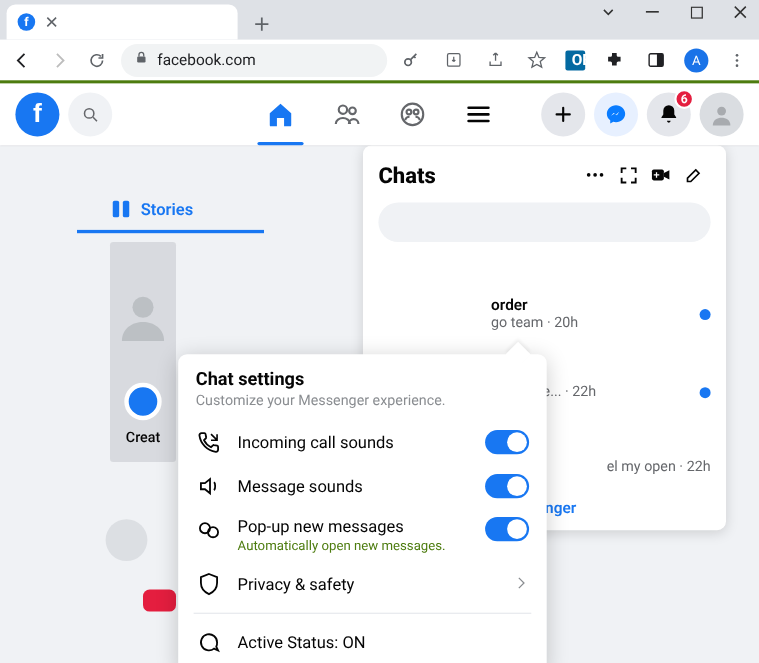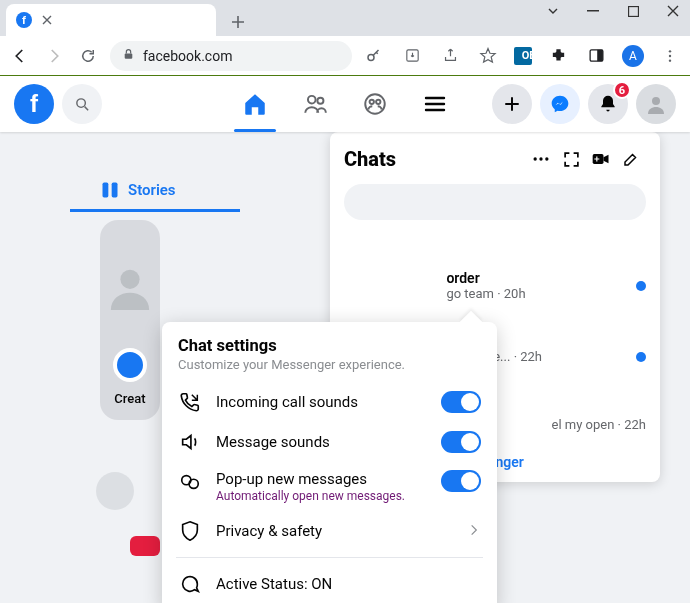--- a/index.html
+++ b/index.html
@@ -8,47 +8,47 @@
 
   
   .tab-strip { height: 36px; background: #dee1e6; display: flex; align-items: flex-end; padding-left: 6px; position:relative; }
   .tab { background: #fff; height: 32px; border-radius: 8px 8px 0 0; display: flex; align-items: center; padding: 0 10px; min-width: 210px; gap: 8px; font-size: 12.5px; color: #202124; }
   .tab-favicon { width:16px; height:16px; background:#1877f2; border-radius:50%; display:flex; align-items:center; justify-content:center; color:#fff; font-weight:bold; font-size:11px; }
   .tab-title { flex:1; white-space:nowrap; overflow:hidden; text-overflow:ellipsis; }
   .tab-close { width:14px; height:14px; display:flex; align-items:center; justify-content:center; }
   .new-tab { width:28px; height:28px; display:flex; align-items:center; justify-content:center; margin-left:8px; color:#5f6368; }
 
   
-  .toolbar { height: 40px; background: #fff; border-bottom:1px solid #4d7c0f; display:flex; align-items:center; padding:0 8px; gap:10px; }
+  .toolbar { height: 40px; background: #fff; border-bottom:3px solid #4d7c0f; display:flex; align-items:center; padding:0 8px; gap:10px; }
   .tb-icon { width:24px; height:24px; display:flex; align-items:center; justify-content:center; color:#5f6368; }
   .tb-icon.disabled { color:#bdbdbd; }
   .omnibox { flex:1; background:#f1f3f4; border-radius:16px; height:30px; display:flex; align-items:center; padding:0 12px; gap:8px; color:#202124; font-size:14px; }
   .tb-right { display:flex; align-items:center; gap:14px; }
-  .ext-ob { width:18px; height:18px; background:#0369a1; color:#fff; font-size:11px; font-weight:bold; display:flex; align-items:center; justify-content:center; border-radius:2px;padding-left:12px; }
+  .ext-ob { width:18px; height:18px; background:#0369a1; color:#fff; font-size:14px; font-weight:bold; display:flex; align-items:center; justify-content:center; border-radius:2px;padding-left:12px; }
   .avatar-a { width:22px; height:22px; border-radius:50%; background:#1a73e8; color:#fff; font-size:12px; display:flex; align-items:center; justify-content:center; }
 
   
   .fb-nav { height:56px; background:#fff; box-shadow:0 1px 2px rgba(0,0,0,.12); display:flex; align-items:center; padding:0 14px; position:relative; z-index:5; }
   .fb-logo { width:40px; height:40px; background:#1877f2; border-radius:50%; display:flex; align-items:center; justify-content:center; color:#fff; font-weight:800; font-size:24px; font-family:Arial; }
   .fb-search { width:40px; height:40px; background:#f0f2f5; border-radius:50%; display:flex; align-items:center; justify-content:center; margin-left:8px; color:#65676b; }
   .fb-center { position:absolute; left:50%; transform:translateX(-50%); display:flex; gap:10px; }
   .fb-center .nav-item { width:50px; height:48px; display:flex; align-items:center; justify-content:center; color:#65676b; border-radius:8px; position:relative; }
   .fb-center .nav-item.active { color:#1877f2; }
   .fb-center .nav-item.active::after { content:""; position:absolute; bottom:-4px; left:4px; right:4px; height:3px; background:#1877f2; border-radius:2px; }
   .fb-right { margin-left:auto; display:flex; gap:8px; align-items:center; }
   .fb-right .circ { width:40px; height:40px; background:#e4e6eb; border-radius:50%; display:flex; align-items:center; justify-content:center; color:#050505; position:relative; }
   .fb-right .circ.msgr { background:#e7f0ff; color:#0a7cff; }
   .badge { position:absolute; top:-3px; right:-3px; background:#e41e3f; color:#fff; border-radius:50%; width:18px; height:18px; font-size:11px; font-weight:bold; display:flex; align-items:center; justify-content:center; border:2px solid #fff; }
   .fb-right .prof { background:#dadde1; }
 
   
   .fb-body { background:#f0f2f5; height: calc(603px - 36px - 40px - 56px); position:relative; overflow:hidden; }
   .stories-tab { position:absolute; left:100px; top:48px; display:flex; align-items:center; gap:8px; color:#1877f2; font-weight:600; font-size:15px; }
   .stories-tab::after { content:""; position:absolute; bottom:-12px; left:-30px; width:170px; height:3px; background:#1877f2; }
-  .story-card { position:absolute; left:100px; top:88px; width:60px; height:200px; background:#d8dadf; border-radius:18px; }
+  .story-card { position:absolute; left:100px; top:88px; width:60px; height:200px; background:#d8dadf; border-radius:3px; }
   .story-card .lbl { position:absolute; bottom:14px; left:50%; transform:translateX(-50%); color:#050505; font-size:13px; font-weight:500; }
   .story-card .plus { position:absolute; bottom:38px; left:50%; transform:translateX(-50%); width:34px; height:34px; background:#1877f2; border:4px solid #fff; border-radius:50%; }
 
   .msg-row { position:absolute; left:96px; display:flex; align-items:center; gap:10px; }
   .msg-row .av { width:38px; height:38px; border-radius:50%; background:#dcdfe3; }
   .red-pill { position:absolute; left:130px; top:404px; width:30px; height:20px; background:#e41e3f; border-radius:6px; }
 
   
   .chats-panel { position:absolute; right:30px; top:0; width:330px; background:#fff; border-radius:8px; box-shadow:0 2px 12px rgba(0,0,0,.15); padding:12px 14px; z-index:3; }
   .chats-head { display:flex; align-items:center; }
@@ -65,21 +65,21 @@
 
   
   .settings-pop { position:absolute; left:162px; top:190px; width:335px; background:#fff; border-radius:8px; box-shadow:0 4px 20px rgba(0,0,0,.2); z-index:20; padding:14px 0 8px; }
   .settings-pop::before { content:""; position:absolute; top:-8px; right:18px; width:16px; height:16px; background:#fff; transform:rotate(45deg); box-shadow:-2px -2px 3px rgba(0,0,0,.06); }
   .sp-head { padding:0 16px 10px; }
   .sp-head .t { font-size:16.5px; font-weight:700; color:#050505; }
   .sp-head .s { font-size:13px; color:#8a8d91; margin-top:2px; }
   .sp-row { display:flex; align-items:center; padding:8px 16px; gap:14px; cursor:pointer; }
   .sp-row .ic { width:24px; height:24px; display:flex; align-items:center; justify-content:center; color:#050505; }
   .sp-row .lbl { font-size:15px; color:#050505; flex:1; }
-  .sp-row .sub { font-size:12px; color:#701a75; margin-top:1px; }
+  .sp-row .sub { font-size:12px; color:#4d7c0f; margin-top:1px; }
   .sp-row .chev { color:#8a8d91; }
   .toggle { width:40px; height:22px; background:#1877f2; border-radius:11px; position:relative; }
   .toggle::after { content:""; position:absolute; right:2px; top:2px; width:18px; height:18px; background:#fff; border-radius:50%; }
   .divider { height:1px; background:#e4e6eb; margin:6px 14px; }
 
   .win-controls { position:absolute; top:4px; right:10px; display:flex; gap:26px; z-index:50; }
 </style>
 </head>
 <body>
 

